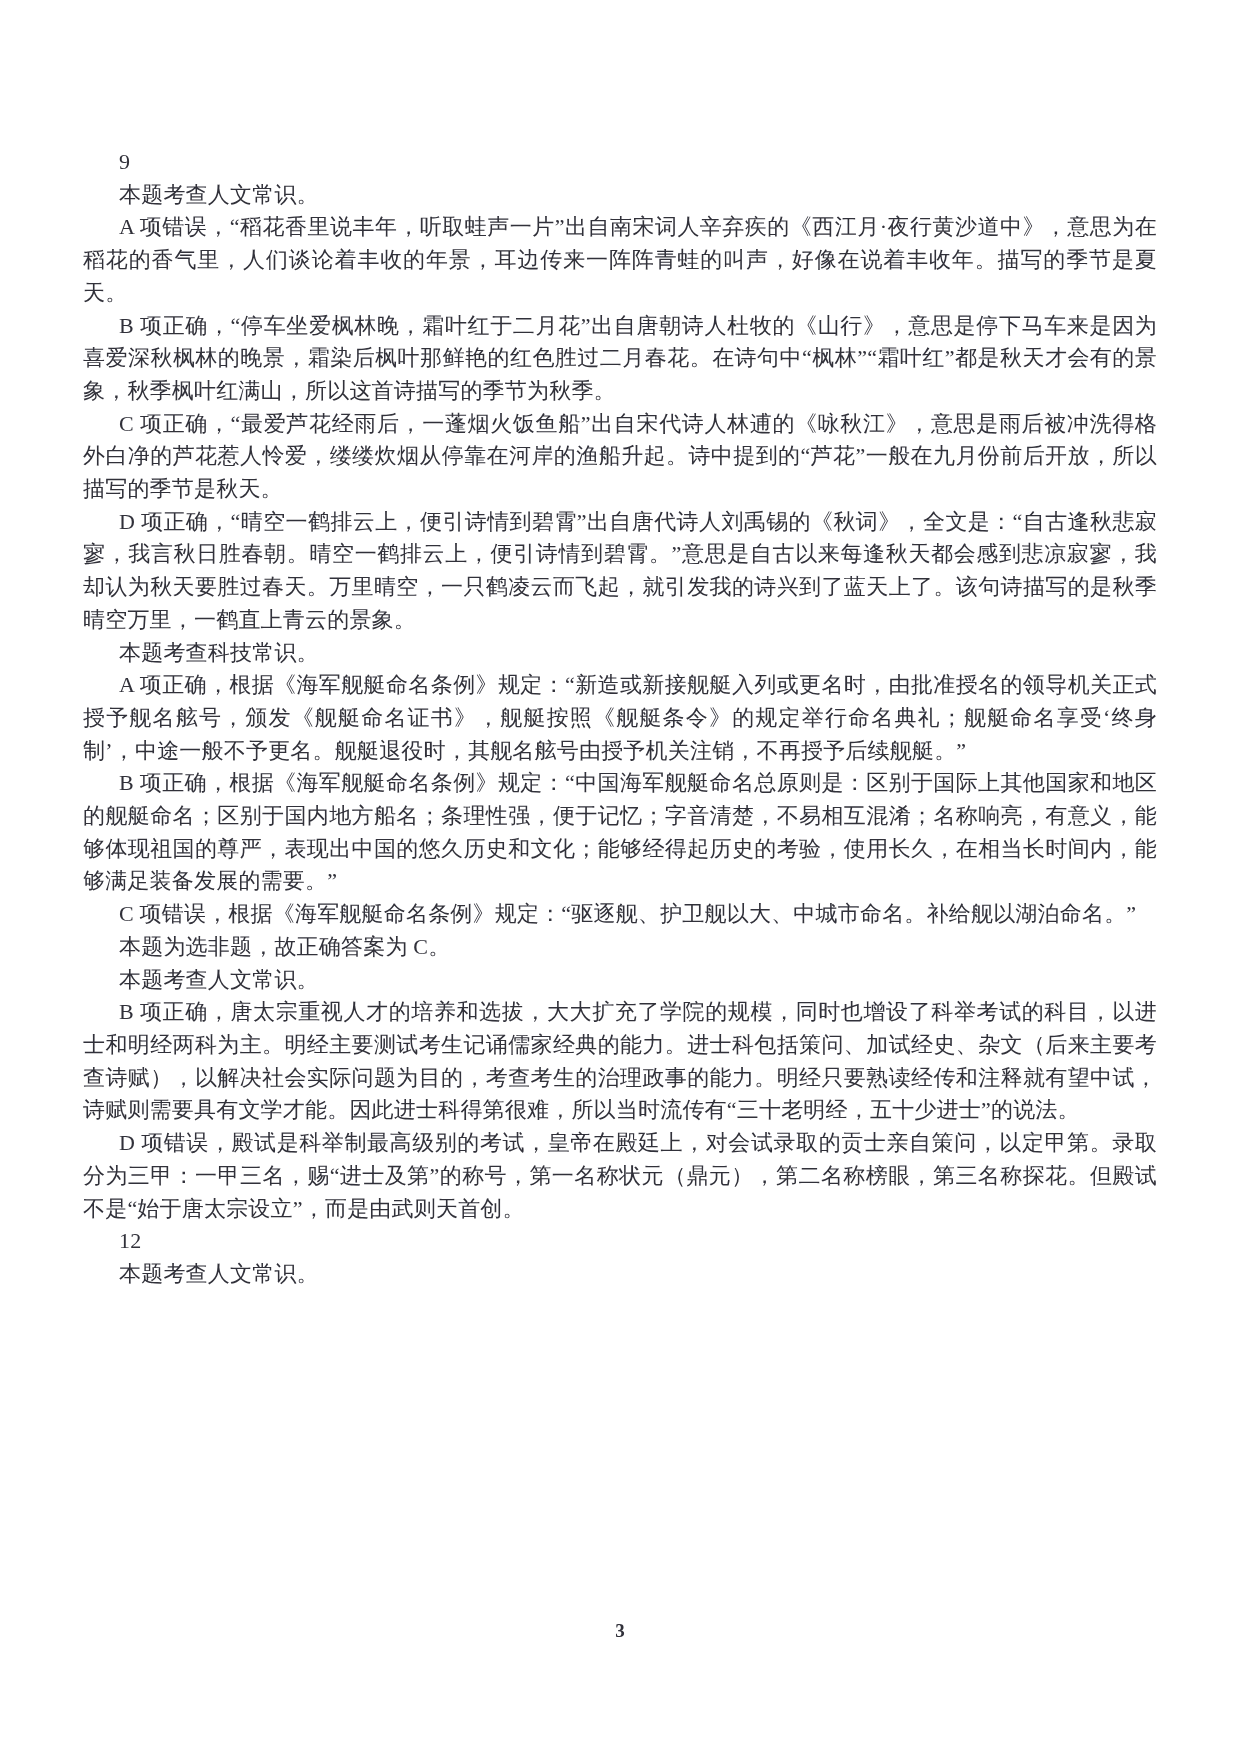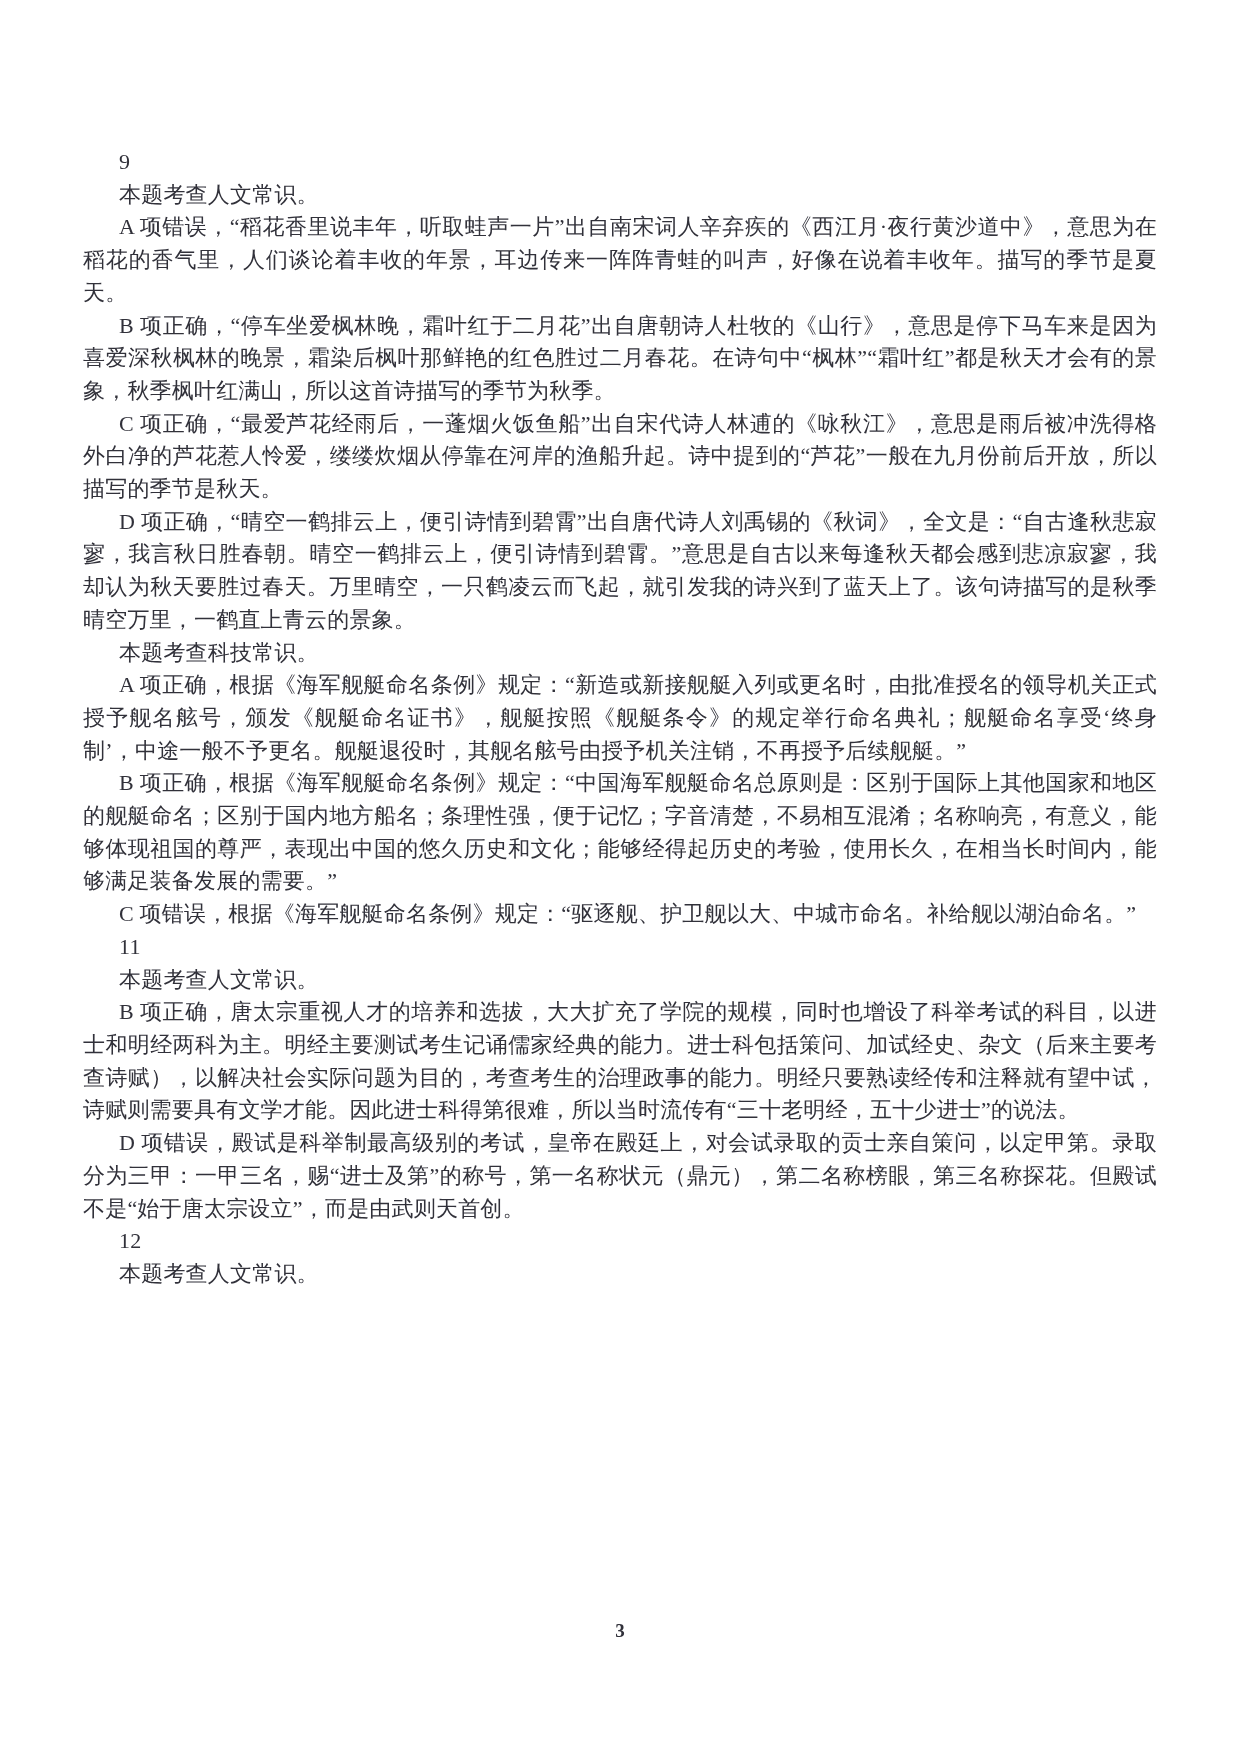--- a/index.html
+++ b/index.html
@@ -53,21 +53,21 @@
       <p class="qnum">9</p>
       <p class="para">本题考查人文常识。</p>
       <p class="para">A 项错误，“稻花香里说丰年，听取蛙声一片”出自南宋词人辛弃疾的《西江月·夜行黄沙道中》，意思为在稻花的香气里，人们谈论着丰收的年景，耳边传来一阵阵青蛙的叫声，好像在说着丰收年。描写的季节是夏天。</p>
       <p class="para">B 项正确，“停车坐爱枫林晚，霜叶红于二月花”出自唐朝诗人杜牧的《山行》，意思是停下马车来是因为喜爱深秋枫林的晚景，霜染后枫叶那鲜艳的红色胜过二月春花。在诗句中“枫林”“霜叶红”都是秋天才会有的景象，秋季枫叶红满山，所以这首诗描写的季节为秋季。</p>
       <p class="para">C 项正确，“最爱芦花经雨后，一蓬烟火饭鱼船”出自宋代诗人林逋的《咏秋江》，意思是雨后被冲洗得格外白净的芦花惹人怜爱，缕缕炊烟从停靠在河岸的渔船升起。诗中提到的“芦花”一般在九月份前后开放，所以描写的季节是秋天。</p>
       <p class="para">D 项正确，“晴空一鹤排云上，便引诗情到碧霄”出自唐代诗人刘禹锡的《秋词》，全文是：“自古逢秋悲寂寥，我言秋日胜春朝。晴空一鹤排云上，便引诗情到碧霄。”意思是自古以来每逢秋天都会感到悲凉寂寥，我却认为秋天要胜过春天。万里晴空，一只鹤凌云而飞起，就引发我的诗兴到了蓝天上了。该句诗描写的是秋季晴空万里，一鹤直上青云的景象。</p>
       <p class="para">本题考查科技常识。</p>
       <p class="para">A 项正确，根据《海军舰艇命名条例》规定：“新造或新接舰艇入列或更名时，由批准授名的领导机关正式授予舰名舷号，颁发《舰艇命名证书》，舰艇按照《舰艇条令》的规定举行命名典礼；舰艇命名享受‘终身制’，中途一般不予更名。舰艇退役时，其舰名舷号由授予机关注销，不再授予后续舰艇。”</p>
       <p class="para">B 项正确，根据《海军舰艇命名条例》规定：“中国海军舰艇命名总原则是：区别于国际上其他国家和地区的舰艇命名；区别于国内地方船名；条理性强，便于记忆；字音清楚，不易相互混淆；名称响亮，有意义，能够体现祖国的尊严，表现出中国的悠久历史和文化；能够经得起历史的考验，使用长久，在相当长时间内，能够满足装备发展的需要。”</p>
       <p class="para">C 项错误，根据《海军舰艇命名条例》规定：“驱逐舰、护卫舰以大、中城市命名。补给舰以湖泊命名。”</p>
-      <p class="qnum">11</p>
+      <p class="para">本题为选非题，故正确答案为 C。</p>
       <p class="para">本题考查人文常识。</p>
       <p class="para">B 项正确，唐太宗重视人才的培养和选拔，大大扩充了学院的规模，同时也增设了科举考试的科目，以进士和明经两科为主。明经主要测试考生记诵儒家经典的能力。进士科包括策问、加试经史、杂文（后来主要考查诗赋），以解决社会实际问题为目的，考查考生的治理政事的能力。明经只要熟读经传和注释就有望中试，诗赋则需要具有文学才能。因此进士科得第很难，所以当时流传有“三十老明经，五十少进士”的说法。</p>
       <p class="para">D 项错误，殿试是科举制最高级别的考试，皇帝在殿廷上，对会试录取的贡士亲自策问，以定甲第。录取分为三甲：一甲三名，赐“进士及第”的称号，第一名称状元（鼎元），第二名称榜眼，第三名称探花。但殿试不是“始于唐太宗设立”，而是由武则天首创。</p>
       <p class="qnum">12</p>
       <p class="para">本题考查人文常识。</p>
     </div>
   <div class="footer" style="color: rgb(49, 49, 58);">
     <span>3</span>
   </div>
 </div>

